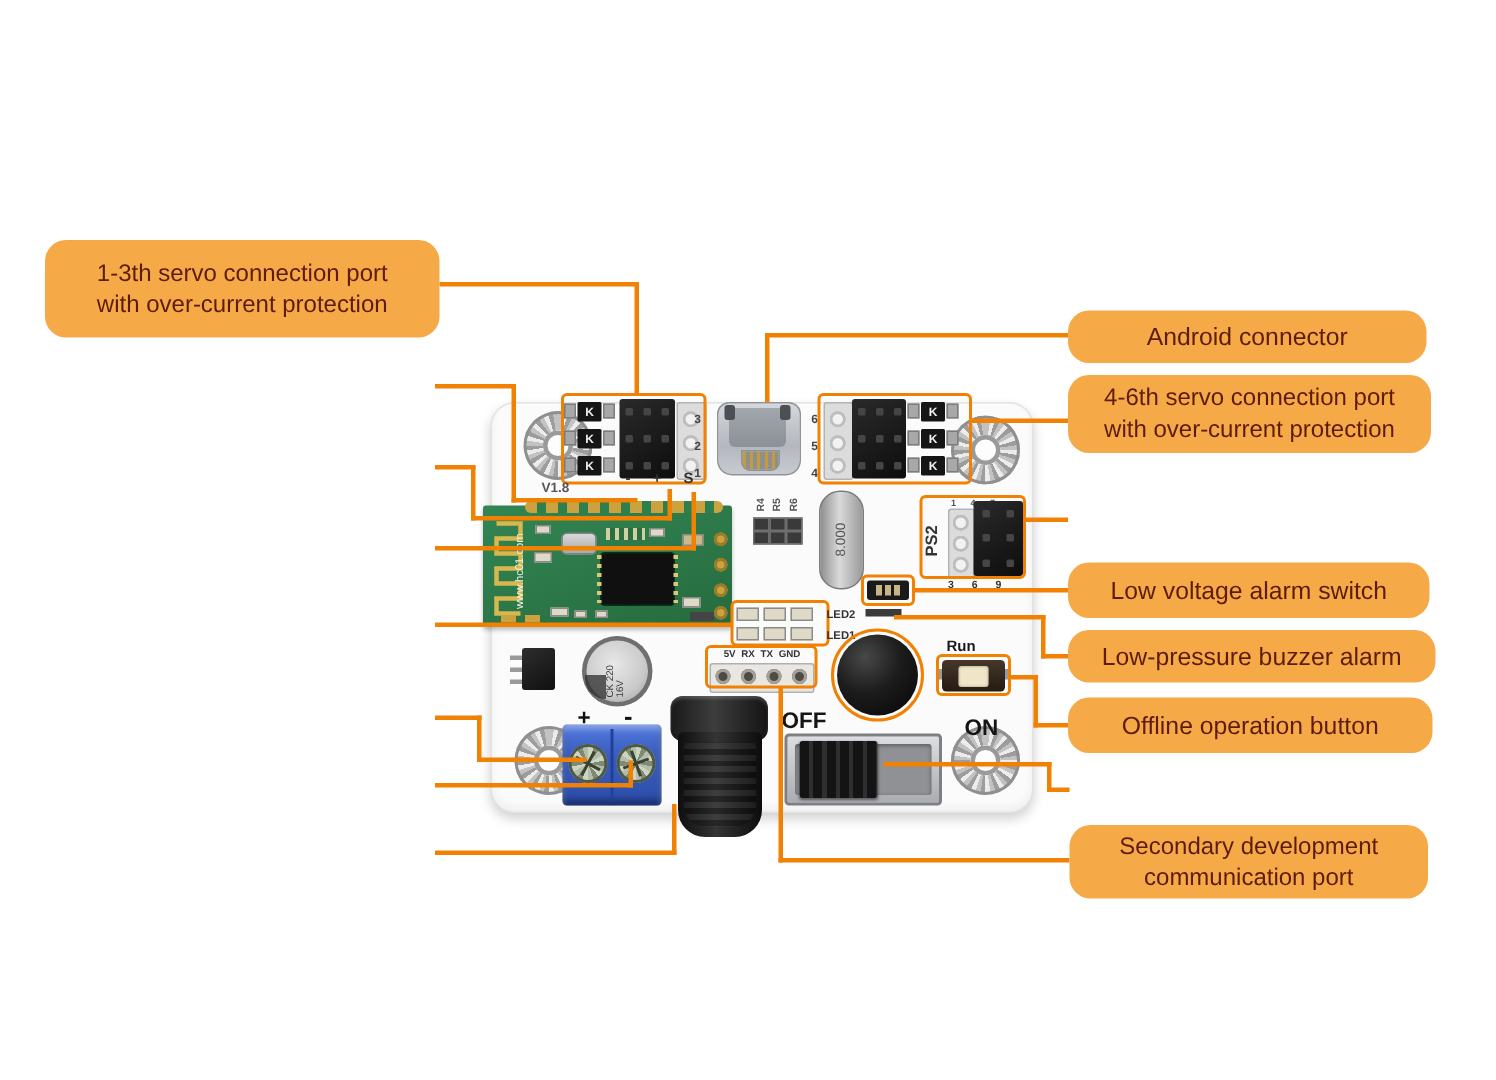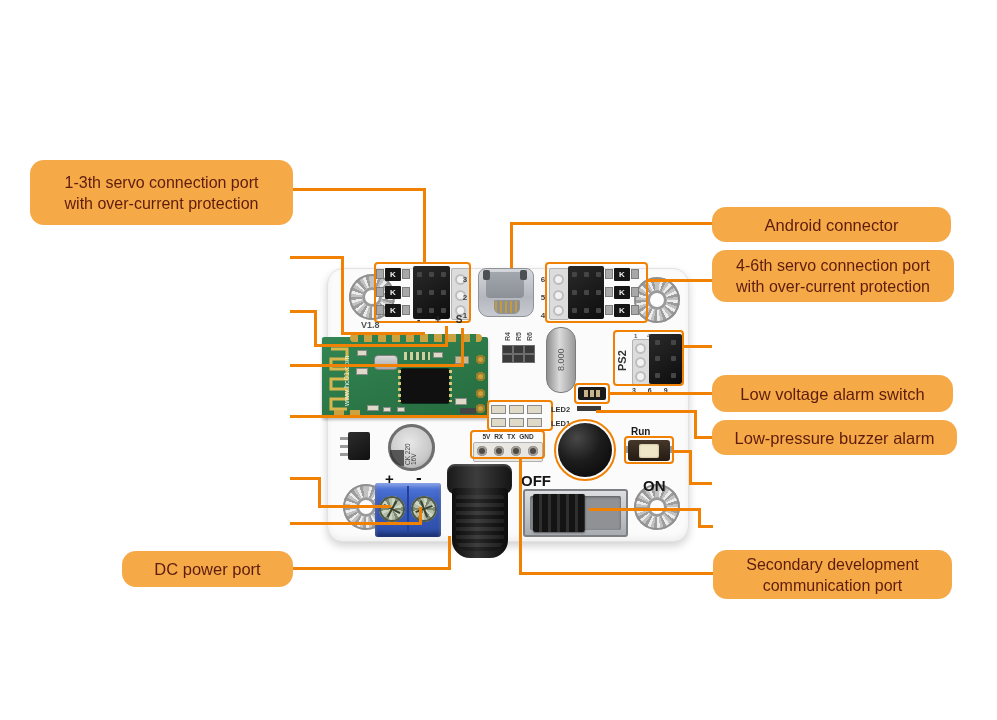--- a/index.html
+++ b/index.html
@@ -349,23 +349,23 @@
   <div class="ln" style="left:689px;top:450px;width:3px;height:35px;"></div>
   <div class="ln" style="left:689px;top:482px;width:23px;height:3px;"></div>
   <div class="ln" style="left:589px;top:508px;width:112px;height:3px;"></div>
   <div class="ln" style="left:698px;top:508px;width:3px;height:20px;"></div>
   <div class="ln" style="left:698px;top:525px;width:15px;height:3px;"></div>
   <div class="ln" style="left:519px;top:458px;width:3px;height:117px;"></div>
   <div class="ln" style="left:519px;top:572px;width:194px;height:3px;"></div>
 
   <div class="lbl two" style="left:30px;top:160px;width:263px;height:65px;">1-3th servo connection port
 with over-current protection</div>
-  <div class="lbl" style="left:122px;top:551px;width:171px;height:36px;">DC power port</div>
 
   <div class="lbl" style="left:712px;top:207px;width:239px;height:35px;">Android connector</div>
   <div class="lbl two" style="left:712px;top:250px;width:242px;height:52px;">4-6th servo connection port
 with over-current protection</div>
   <div class="lbl" style="left:712px;top:375px;width:241px;height:37px;">Low voltage alarm switch</div>
   <div class="lbl" style="left:712px;top:420px;width:245px;height:35px;">Low-pressure buzzer alarm</div>
+  <div class="lbl" style="left:712px;top:465px;width:243px;height:37px;">Offline operation button</div>
   <div class="lbl two" style="left:713px;top:550px;width:239px;height:49px;">Secondary development
 communication port</div>
 
 </div>
 
 </body></html>

